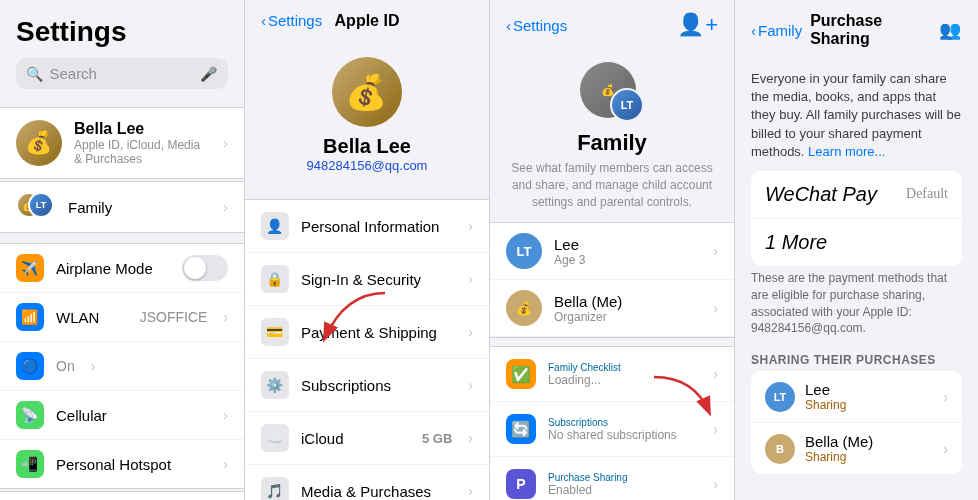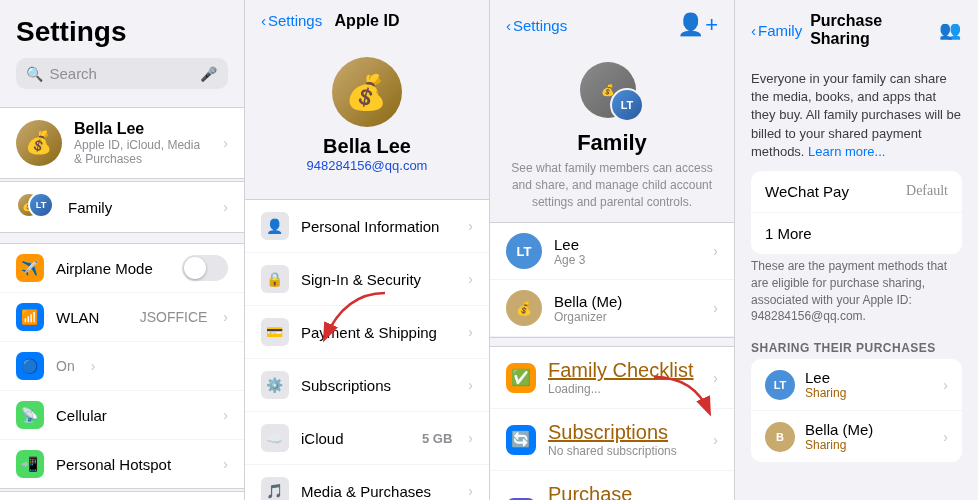--- a/index.html
+++ b/index.html
@@ -356,21 +356,21 @@
       height: 30px;
       border-radius: 8px;
       display: flex;
       align-items: center;
       justify-content: center;
       font-size: 16px;
       color: #fff;
       flex-shrink: 0;
     }
     .feature-info { flex: 1; }
-    .feature-name { font-size: 20px; color: #a16207; text-decoration: underline; }
+    .feature-name { font-size: 10px; color: #0369a1; }
     .feature-sub { font-size: 12px; color: #8e8e93; }
 
     
     .panel4 {
       width: 243px;
       height: 500px;
       background: #f2f2f7;
       flex-shrink: 0;
       overflow: hidden;
     }
@@ -418,21 +418,21 @@
       overflow: hidden;
       margin-bottom: 2px;
     }
     .card-row {
       display: flex;
       align-items: center;
       padding: 12px 14px;
       border-bottom: 0.5px solid #f2f2f7;
     }
     .card-row:last-child { border-bottom: none; }
-    .card-label { font-size: 15px; color: #000; flex: 1; }
+    .card-label { font-size: 20px; color: #000; flex: 1; font-style: italic; }
     .card-value { font-size: 14px; color: #8e8e93; font-family: Liberation Serif, serif; }
 
     .small-desc {
       font-size: 12px;
       color: #6c6c70;
       line-height: 1.4;
       margin-top: 4px;
       margin-bottom: 8px;
     }
 

